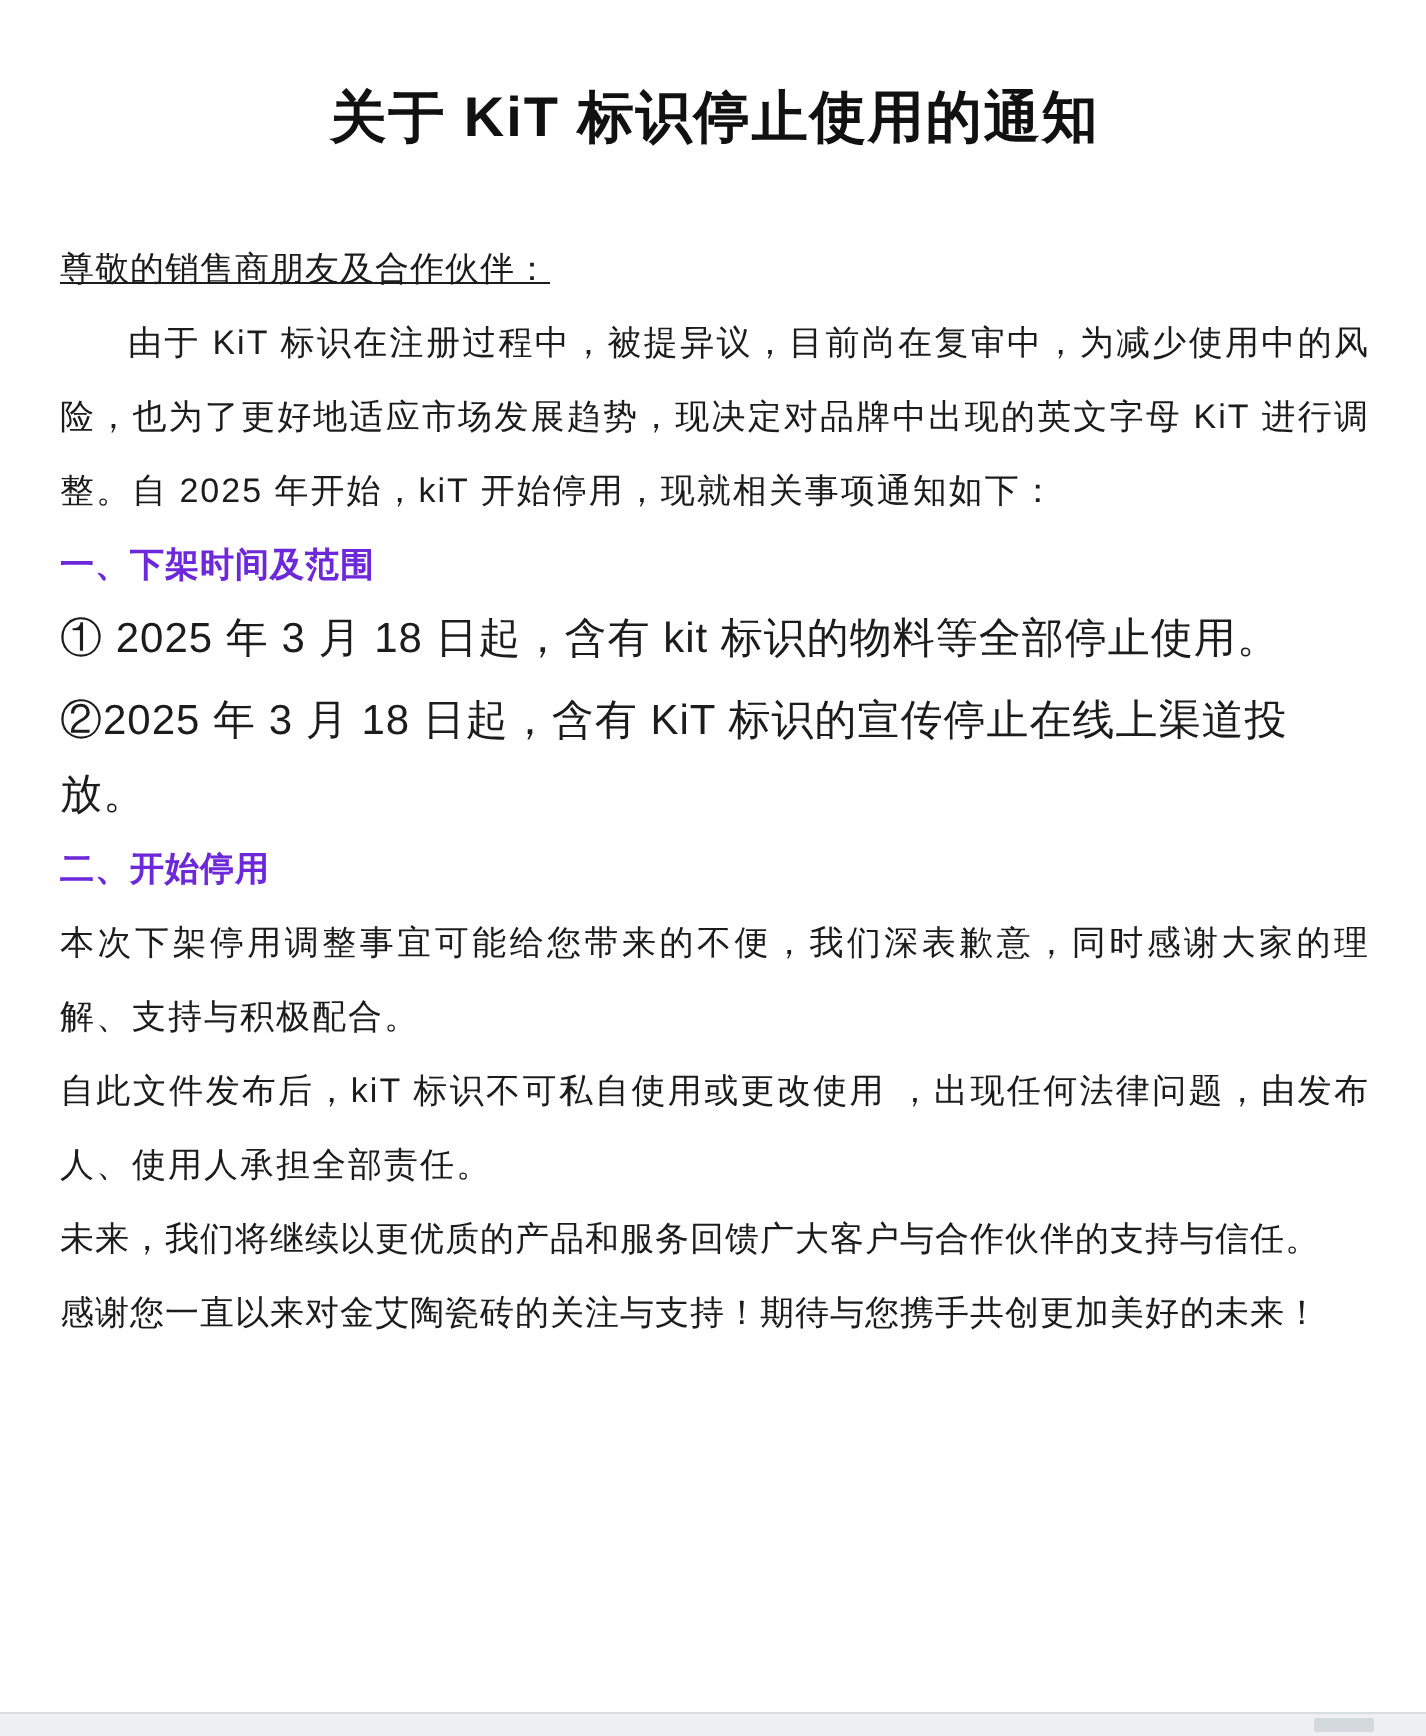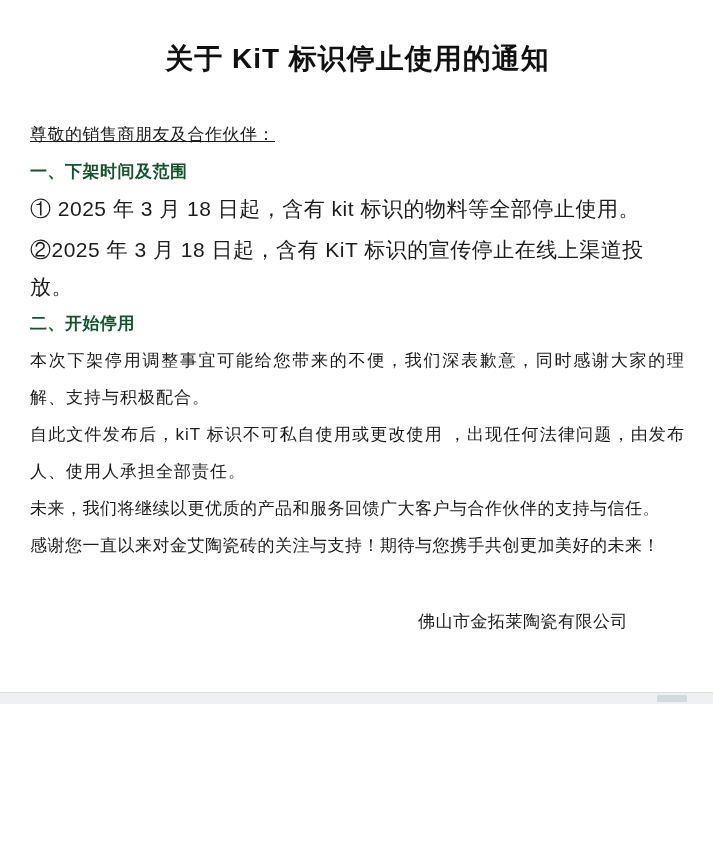--- a/index.html
+++ b/index.html
@@ -1,19 +1,19 @@
 <!DOCTYPE html>
 <html><head>
 <meta charset="utf-8">
 <style>
   html, body { margin: 0; padding: 0; background: #ffffff; }
   .page {
     position: relative;
     width: 713px;
-    height: 704px;
+    height: 868px;
     background: #ffffff;
     overflow: hidden;
     color: #1c1c1c;
     font-family: "Liberation Sans", serif;
   }
   .content {
     padding: 42px 28px 0 30px;
   }
   .doc-title {
     margin: 0 0 0 0;
@@ -44,21 +44,21 @@
     text-align: left;
     letter-spacing: 0.5px;
   }
   .sec-heading {
     margin: 0;
     font-family: "Liberation Sans", sans-serif;
     font-size: 17px;
     font-weight: bold;
     line-height: 37px;
     letter-spacing: 0.5px;
-    color: #14532d;
+    color: #6d28d9;
   }
   .item {
     margin: 0;
     font-size: 21px;
     line-height: 37px;
     letter-spacing: 0.5px;
   }
   .item.second { margin-top: 4px; }
   .signature {
     width: fit-content;
@@ -89,39 +89,39 @@
 </head>
 <body>
 
 <div class="page">
   <div class="content">
 
     <h1 class="doc-title">关于 KiT 标识停止使用的通知</h1>
 
     <p class="salutation">尊敬的销售商朋友及合作伙伴：</p>
 
+    <p class="para indent">由于 KiT 标识在注册过程中，被提异议，目前尚在复审中，为减少使用中的风险，也为了更好地适应市场发展趋势，现决定对品牌中出现的英文字母 KiT 进行调整。自 2025 年开始，kiT 开始停用，现就相关事项通知如下：</p>
 
     <h2 class="sec-heading">一、下架时间及范围</h2>
 
     <p class="item">① 2025 年 3 月 18 日起，含有 kit 标识的物料等全部停止使用。</p>
 
     <p class="item second">②2025 年 3 月 18 日起，含有 KiT 标识的宣传停止在线上渠道投放。</p>
 
     <h2 class="sec-heading">二、开始停用</h2>
 
     <p class="para">本次下架停用调整事宜可能给您带来的不便，我们深表歉意，同时感谢大家的理解、支持与积极配合。</p>
 
     <p class="para">自此文件发布后，kiT 标识不可私自使用或更改使用 ，出现任何法律问题，由发布人、使用人承担全部责任。</p>
 
     <p class="para single">未来，我们将继续以更优质的产品和服务回馈广大客户与合作伙伴的支持与信任。</p>
 
     <p class="para single">感谢您一直以来对金艾陶瓷砖的关注与支持！期待与您携手共创更加美好的未来！</p>
 
     <div class="signature">
-      <div class="company-line">佛山市金拓莱陶瓷有限公司</div>
     </div>
 
   </div>
 
   <div class="bottom-bar">
     <div class="thumb"></div>
   </div>
 </div>
 
 </body></html>

